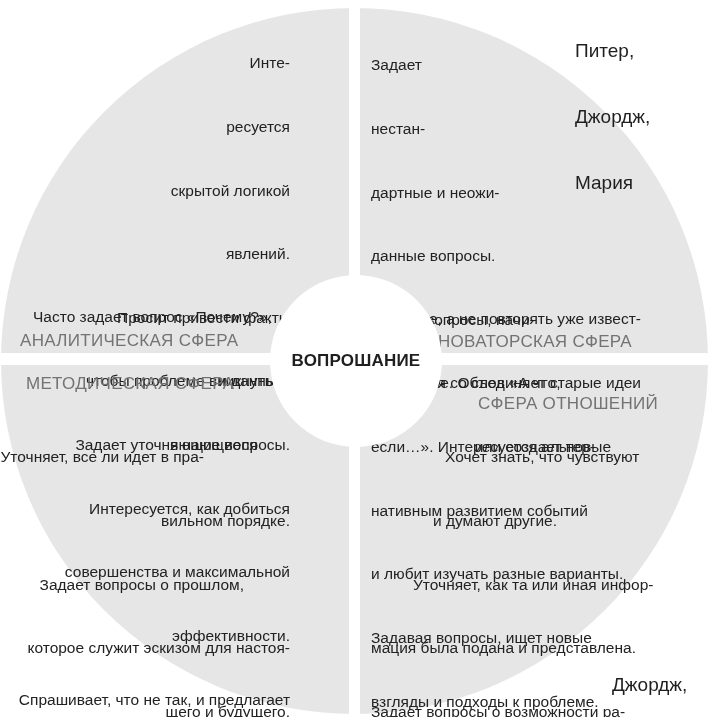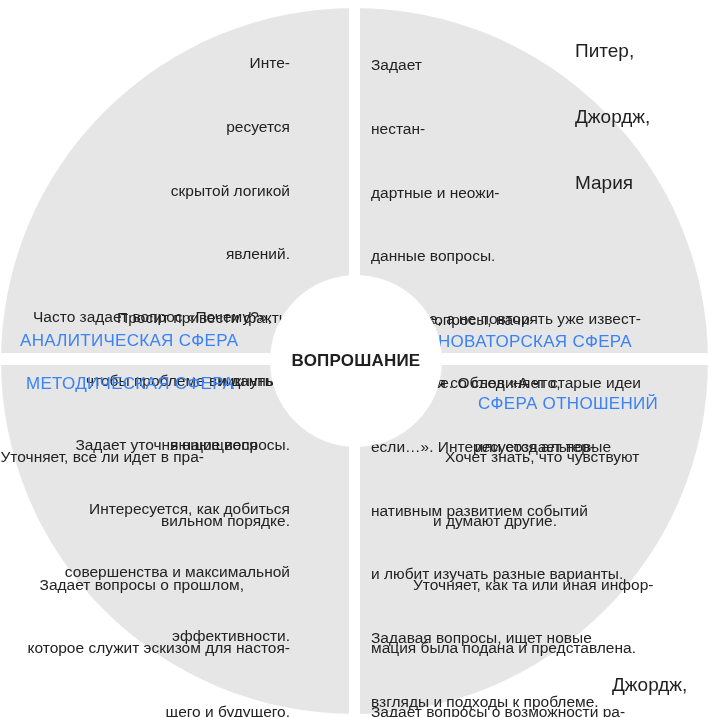--- a/index.html
+++ b/index.html
@@ -10,21 +10,21 @@
             border-radius: 50%; background: #e6e6e6; }
     .gap-v { position: absolute; left: 349px; top: 0; width: 11px; height: 717px; background: #ffffff; }
     .gap-h { position: absolute; left: 0; top: 353px; width: 709px; height: 12px; background: #ffffff; }
     .hub { position: absolute; left: 270px; top: 275px; width: 172px; height: 172px;
            border-radius: 50%; background: #ffffff;
            display: flex; align-items: center; justify-content: center; }
     .hub-label { font-weight: bold; font-size: 17px; letter-spacing: 0.2px; color: #1f1f1f; }
     .text { position: absolute; font-size: 15.5px; line-height: 21.2px; white-space: pre; }
     .right { text-align: right; }
     .left { text-align: left; }
-    .title { position: absolute; font-size: 17px; letter-spacing: 0.3px; color: #3b82f6; white-space: pre; }
+    .title { position: absolute; font-size: 17px; letter-spacing: 0.3px; color: #737373; white-space: pre; }
     .names { position: absolute; font-size: 19px; line-height: 22px; font-weight: 500; color: #1f1f1f; white-space: pre; }
     .line { display: block; }
   </style>
 </head>
 <body>
 
 <div class="wheel">
   <div class="disc"></div>
   <div class="gap-v"></div>
   <div class="gap-h"></div>
@@ -33,20 +33,21 @@
     <span class="line">Инте-</span>
     <span class="line">ресуется</span>
     <span class="line">скрытой логикой</span>
     <span class="line">явлений.</span>
     <span class="line">Просит привести факты</span>
     <span class="line">и данные.</span>
     <span class="line">Задает уточняющие вопросы.</span>
     <span class="line">Интересуется, как добиться</span>
     <span class="line">совершенства и максимальной</span>
     <span class="line">эффективности.</span>
+    <span class="line">Спрашивает, что не так, и предлагает</span>
     
   </div>
   <div class="text left" style="left:33px; top:264px;">
     <span class="line">Часто задает вопрос «Почему?»,</span>
     <span class="line" style="padding-left:53px">чтобы проблеме вникнуть</span>
     <span class="line" style="padding-left:137px">в нающиеся</span>
   </div>
   <div class="title" style="left:20px; top:331px;">АНАЛИТИЧЕСКАЯ СФЕРА</div>
 
   <div class="names" style="left:575px; top:-4px;">

